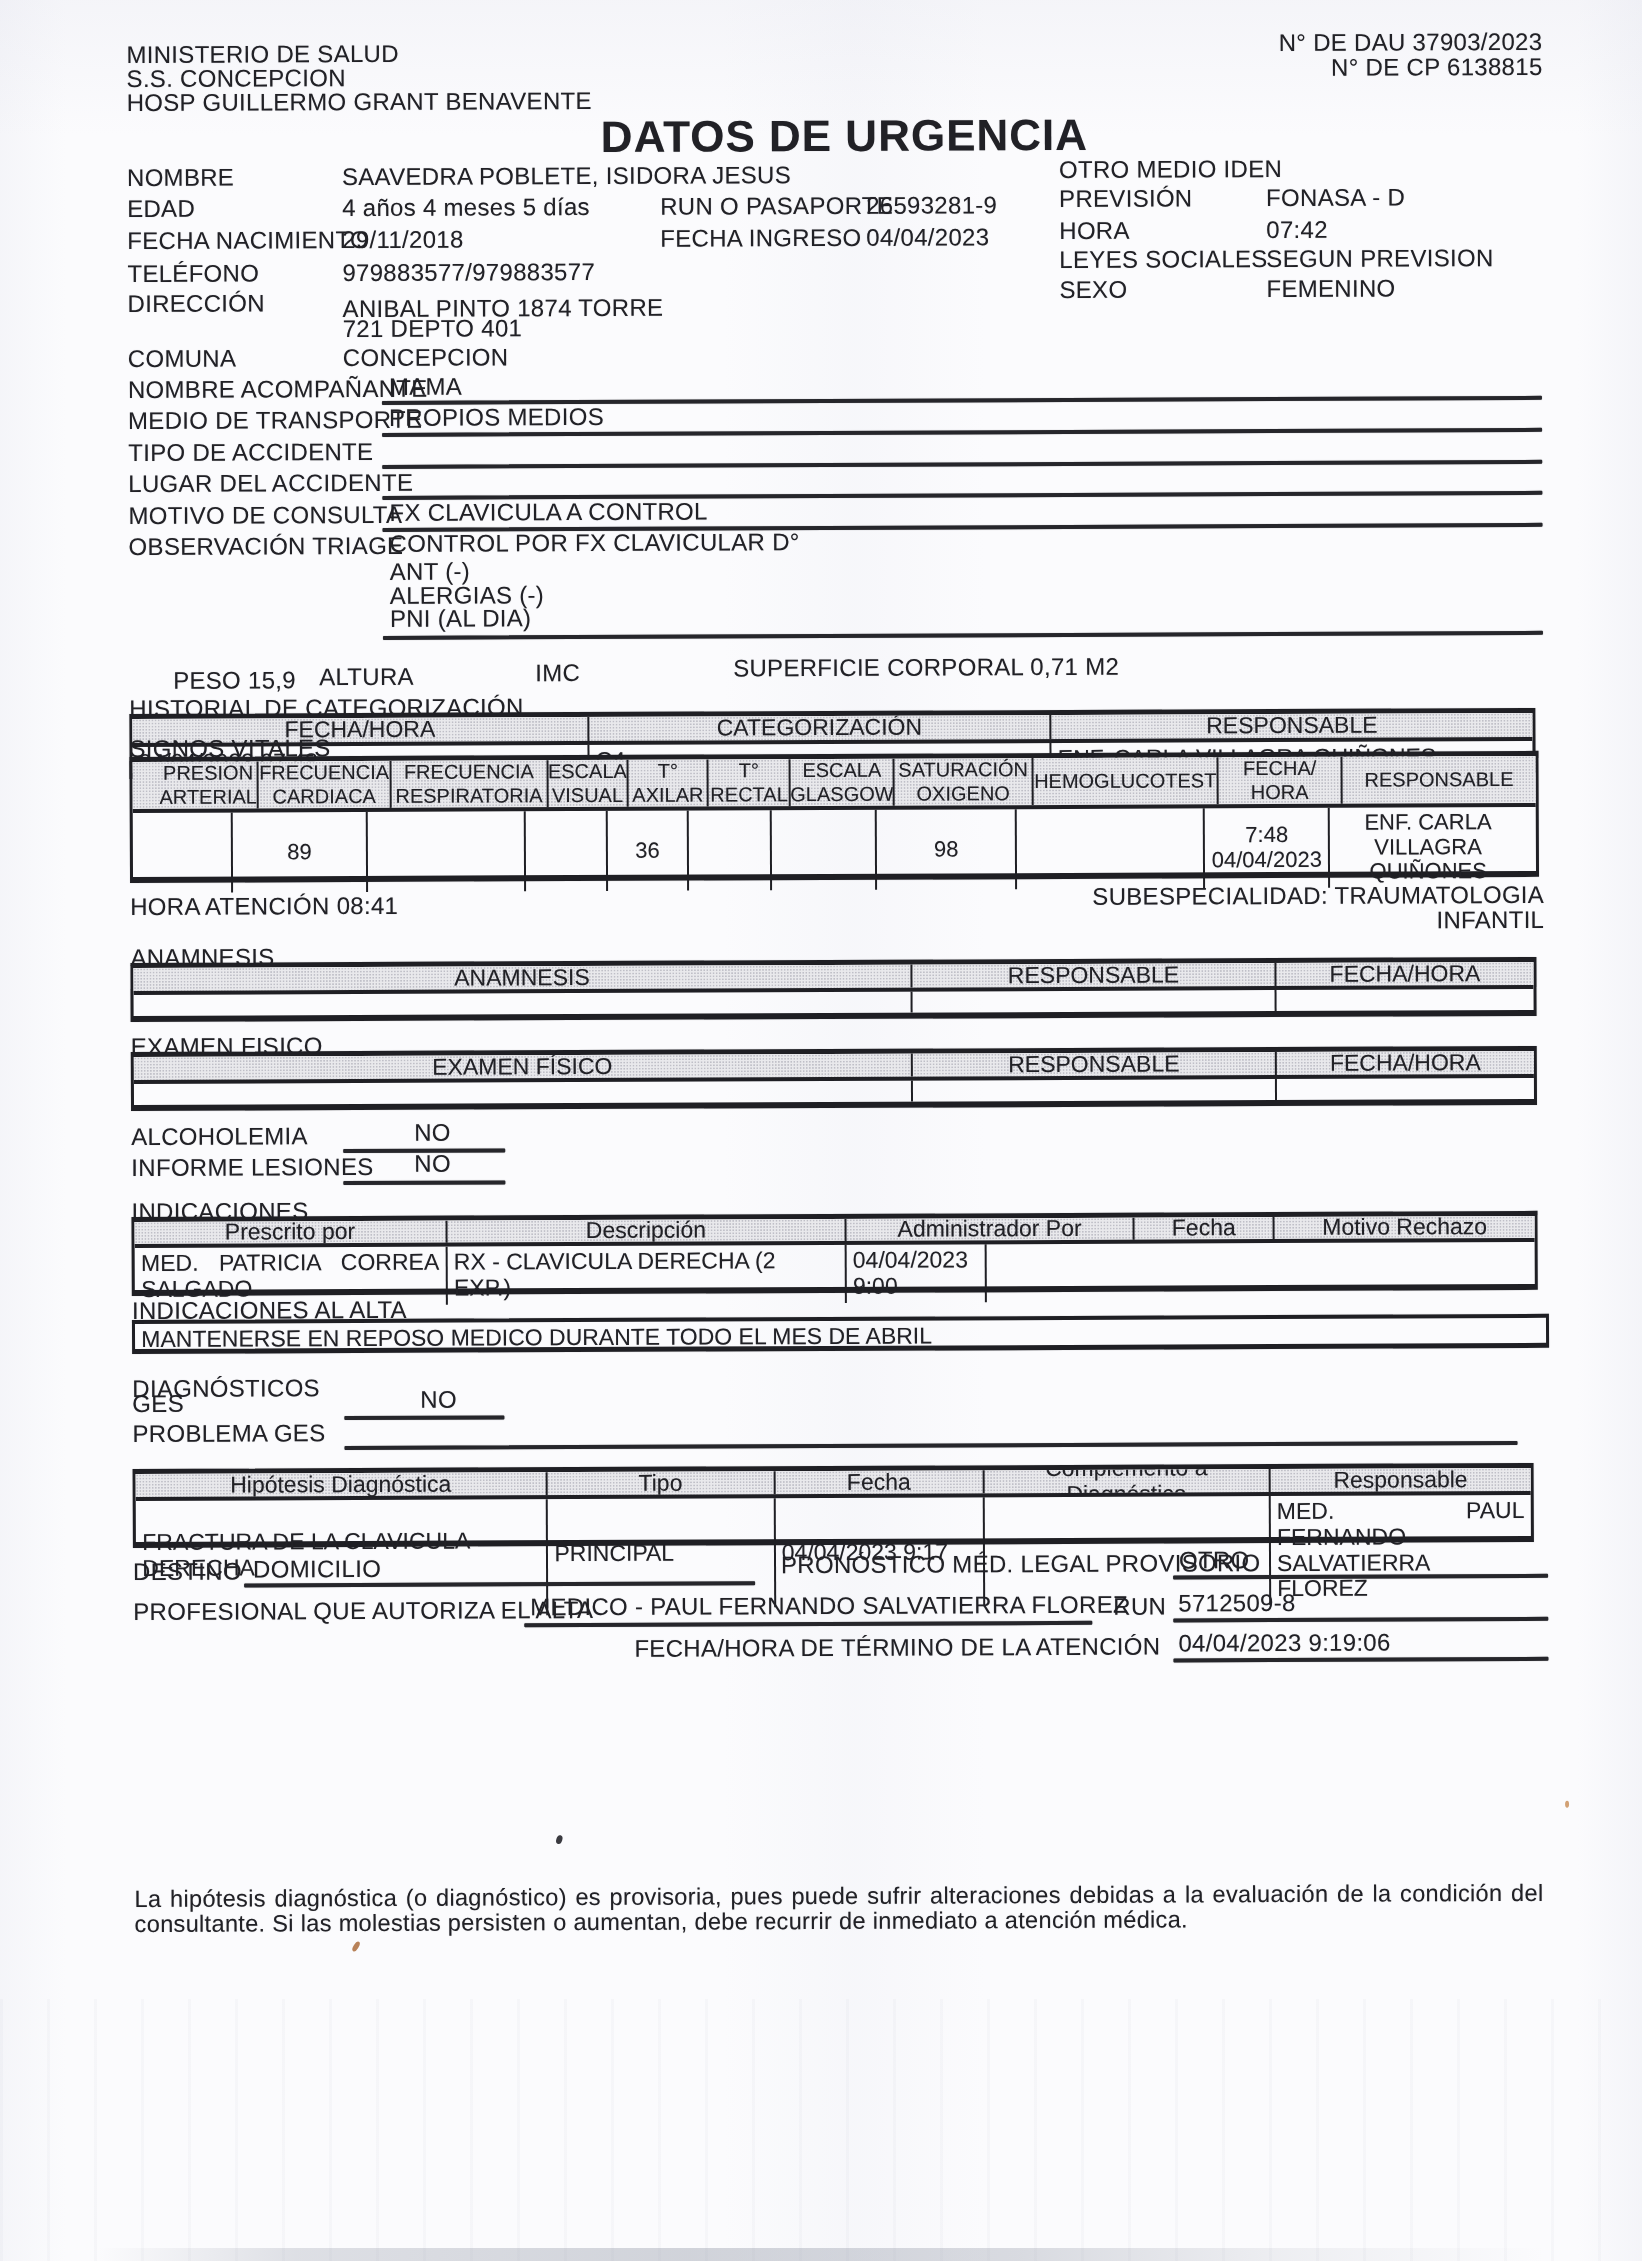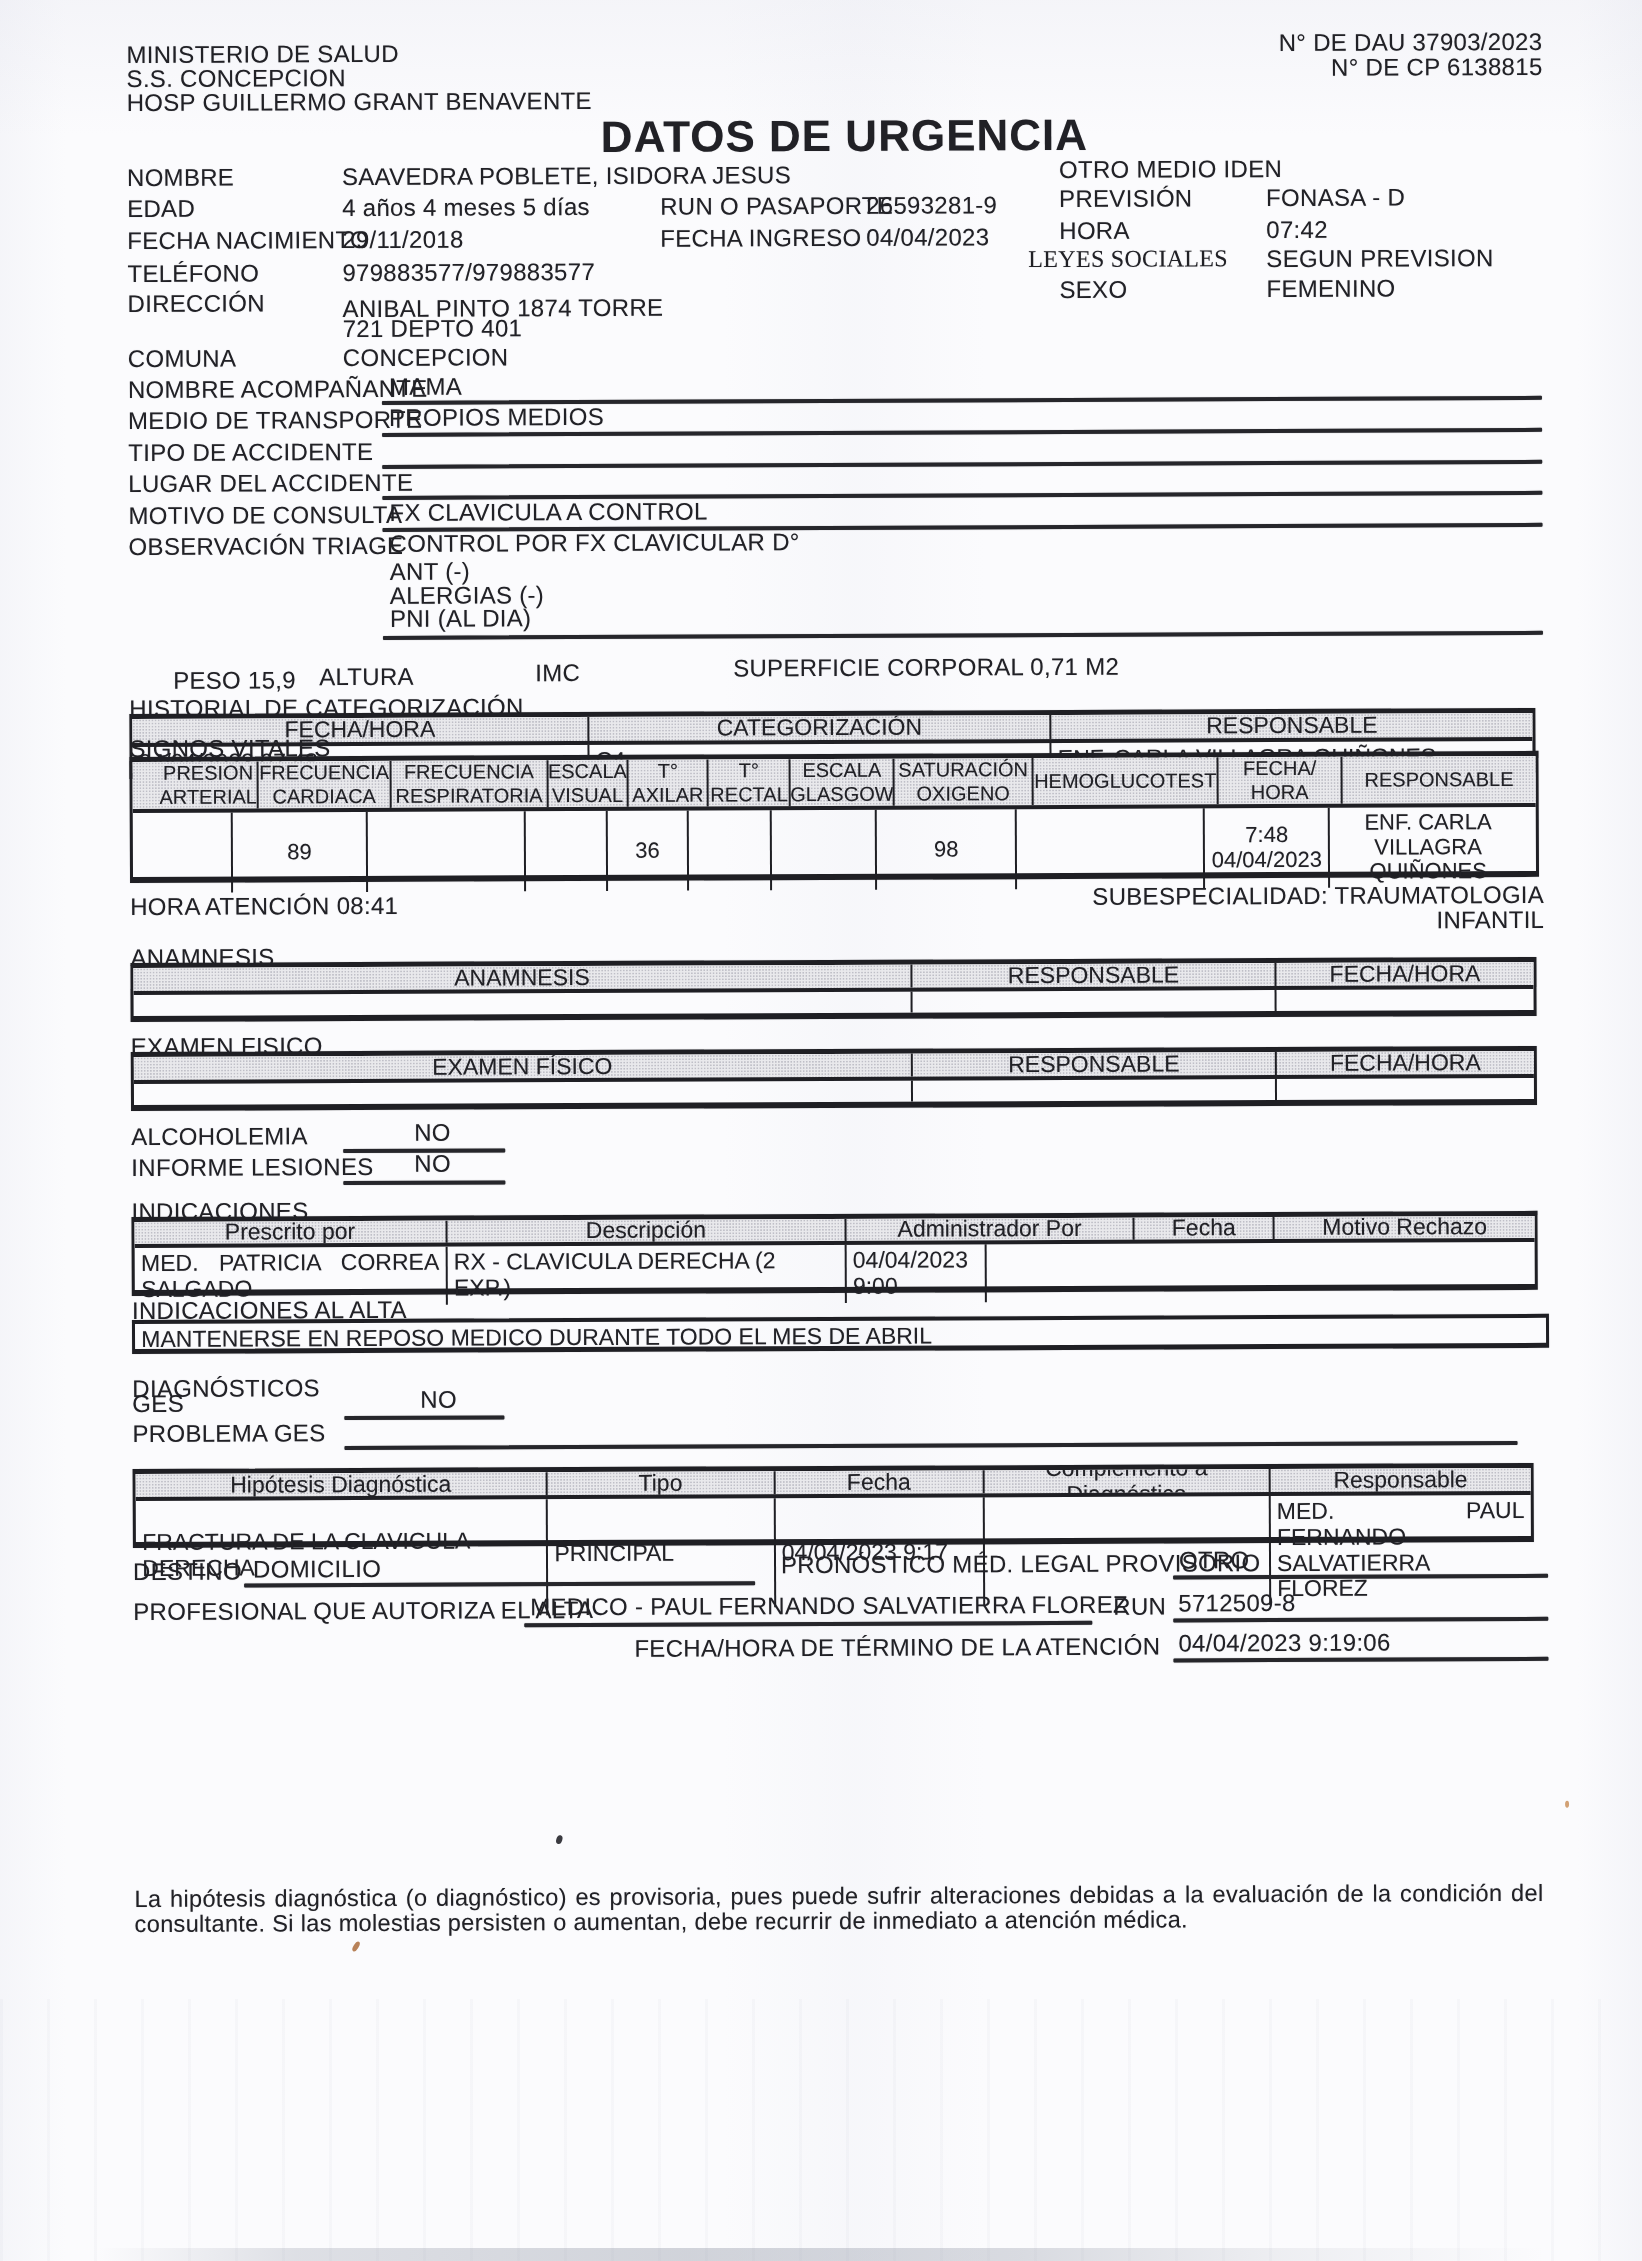--- a/index.html
+++ b/index.html
@@ -76,21 +76,21 @@
     <div class="t" style="left:346px;top:293px;">ANIBAL PINTO 1874 TORRE</div>
     <div class="t" style="left:346px;top:313px;">721 DEPTO 401</div>
     <div class="t" style="left:131px;top:342px;">COMUNA</div>
     <div class="t" style="left:346px;top:342px;">CONCEPCION</div>
 
     <div class="t" style="left:1063px;top:157px;">OTRO MEDIO IDEN</div>
     <div class="t" style="left:1063px;top:186px;">PREVISIÓN</div>
     <div class="t" style="left:1270px;top:186px;">FONASA - D</div>
     <div class="t" style="left:1063px;top:218px;">HORA</div>
     <div class="t" style="left:1270px;top:218px;">07:42</div>
-    <div class="t" style="left:1032px;top:247px;font-family:Liberation Serif, serif;">LEYES SOCIALES</div>
+    <div class="t" style="left:1063px;top:247px;">LEYES SOCIALES</div>
     <div class="t" style="left:1270px;top:247px;">SEGUN PREVISION</div>
     <div class="t" style="left:1063px;top:277px;">SEXO</div>
     <div class="t" style="left:1270px;top:277px;">FEMENINO</div>
 
     <div class="t" style="left:131px;top:373px;">NOMBRE ACOMPAÑANTE</div>
     <div class="t" style="left:392px;top:371px;">MAMA</div>
     <div class="ul" style="left:385px;top:399px;width:1160px;"></div>
 
     <div class="t" style="left:131px;top:404px;">MEDIO DE TRANSPORTE</div>
     <div class="t" style="left:392px;top:402px;">PROPIOS MEDIOS</div>

